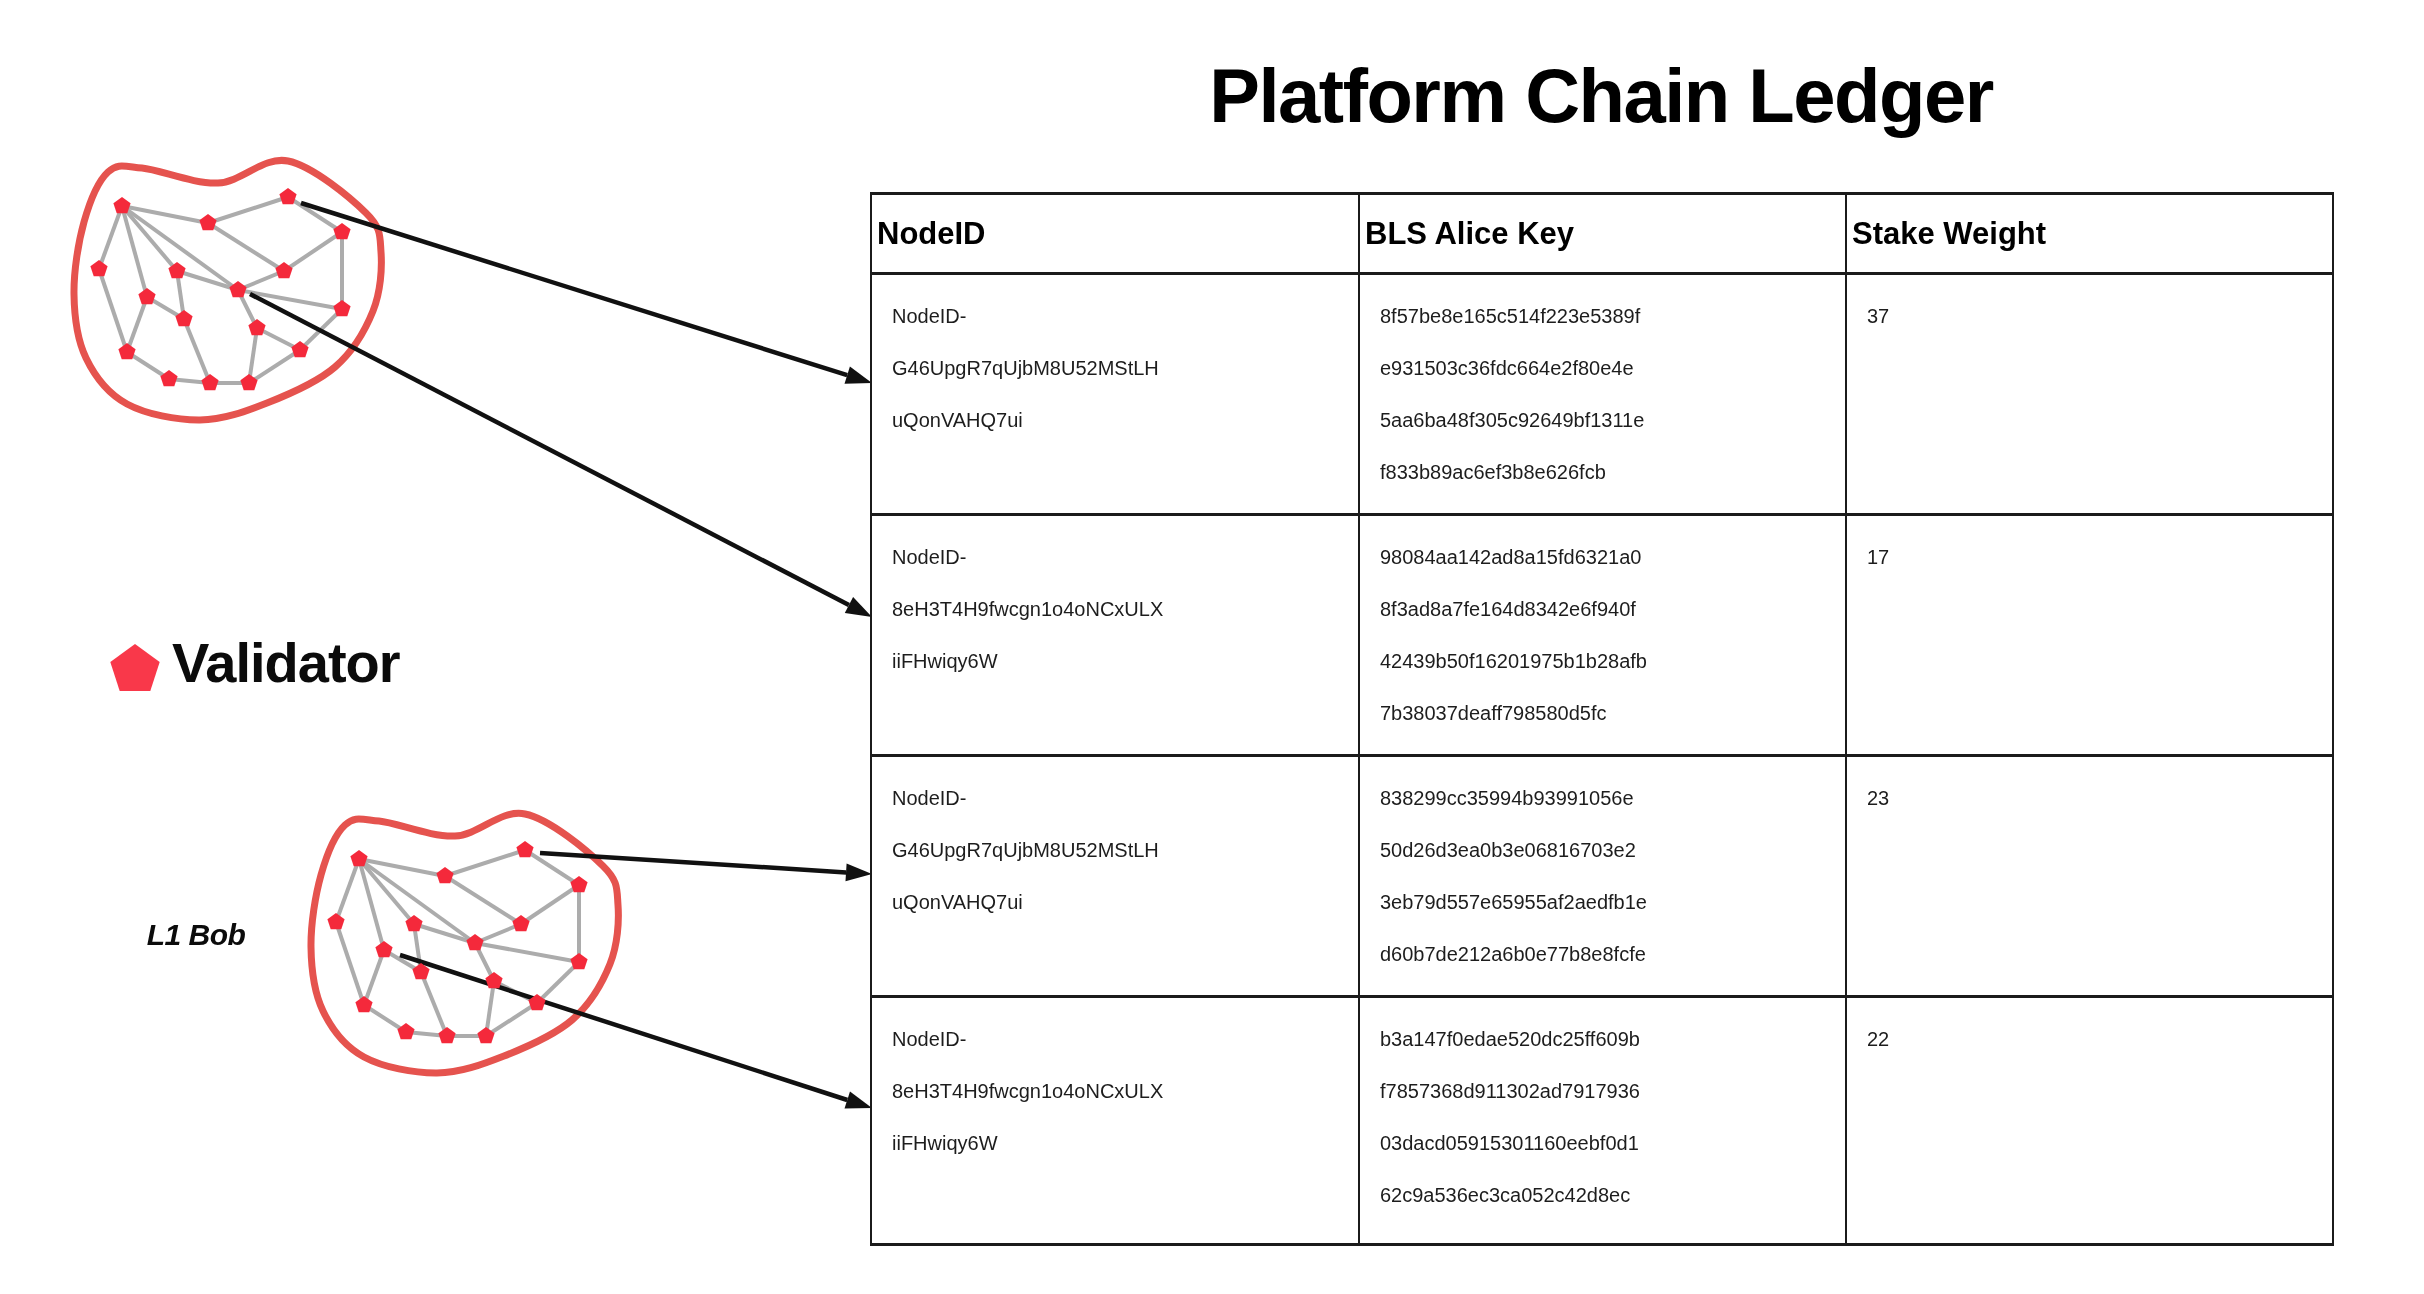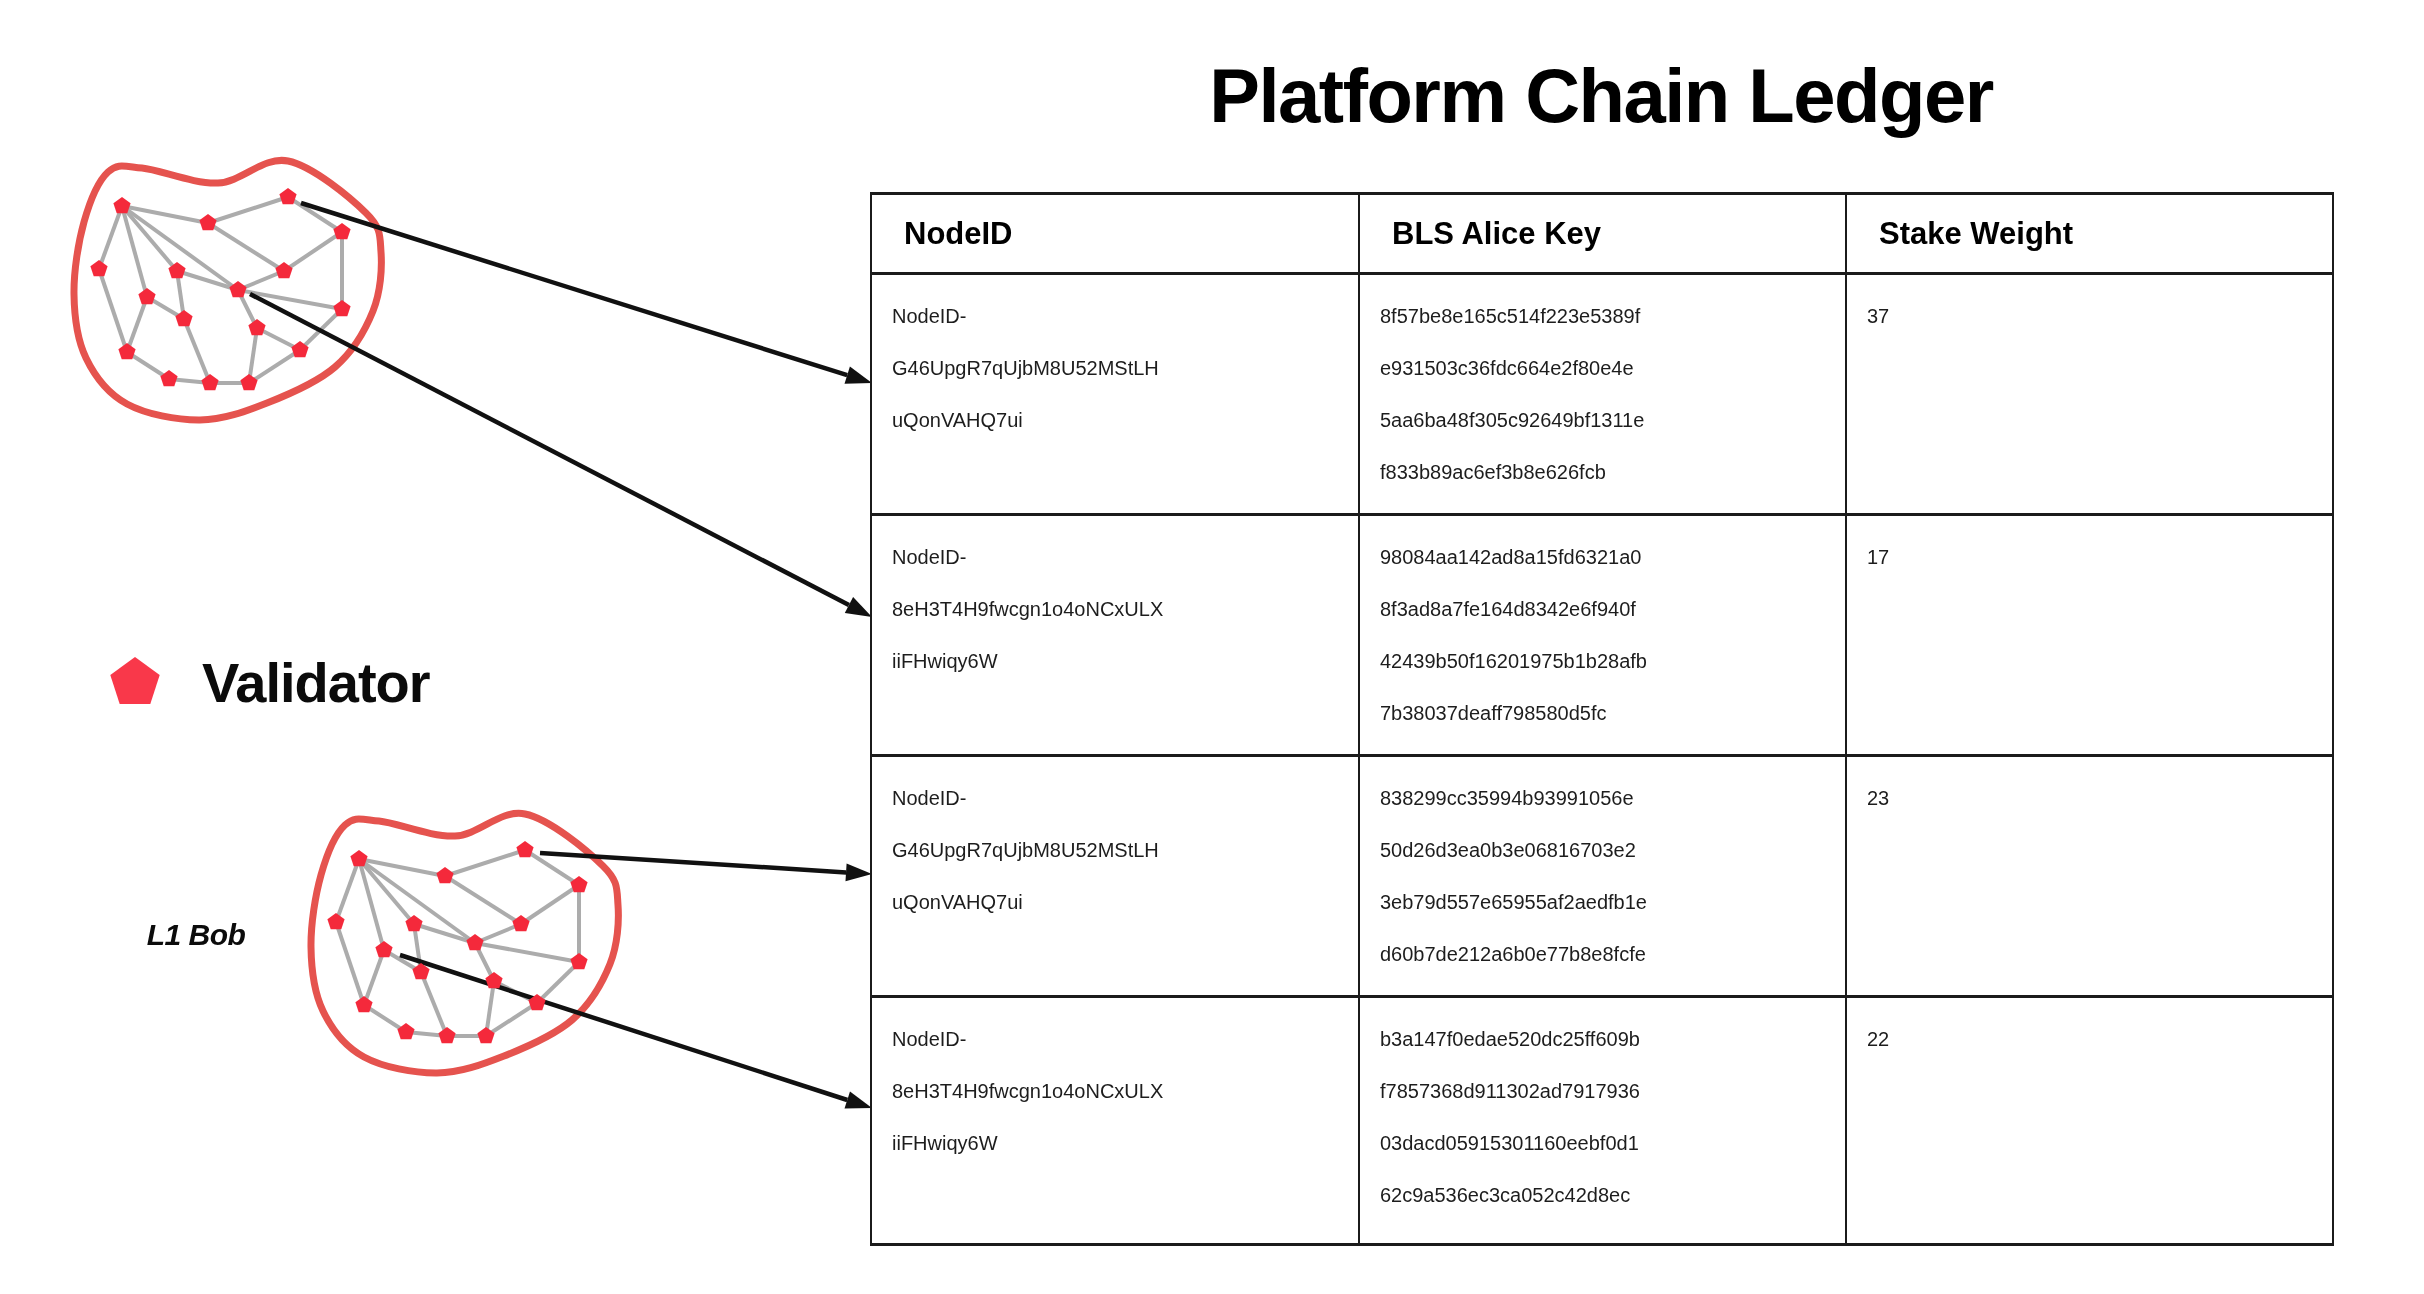--- a/index.html
+++ b/index.html
@@ -10,34 +10,34 @@
   #net-svg{position:absolute;left:0;top:0;width:2424px;height:1294px;}
 
   .page-title{
     position:absolute;left:870px;top:52px;width:1462px;text-align:center;
     font-size:76px;font-weight:700;letter-spacing:-1.5px;color:#000;white-space:nowrap;
   }
   .group-label{position:absolute;font-weight:700;color:#0b0b0b;white-space:nowrap;}
   .label-alice{left:245px;top:94px;transform:translateX(-50%);font-size:44px;letter-spacing:-0.5px;}
   .label-bob{left:196px;top:918px;transform:translateX(-50%);font-size:30px;letter-spacing:-0.5px;font-style:italic;}
 
-  .legend{position:absolute;left:108px;top:650px;display:flex;align-items:flex-start;gap:40px;}
+  .legend{position:absolute;left:108px;top:630px;display:flex;align-items:flex-end;gap:10px;}
   .legend svg{display:block;margin-top:6px;}
   .legend-label{font-size:56px;font-weight:700;letter-spacing:-1px;color:#0b0b0b;}
 
   .table-wrap{position:absolute;left:870px;top:192px;}
   table.ledger{border-collapse:collapse;table-layout:fixed;width:1462px;background:#fff;}
   col.c1{width:488px;} col.c2{width:487px;} col.c3{width:487px;}
   .ledger th,.ledger td{
     border-left:2px solid #1b1b1b;border-right:2px solid #1b1b1b;
     border-top:3px solid #1b1b1b;border-bottom:3px solid #1b1b1b;
   }
   .ledger th{
     height:77px;font-size:31px;font-weight:700;color:#000;
-    text-align:left;vertical-align:middle;padding:0 32px;
+    text-align:left;vertical-align:middle;padding:0 5px;
   }
   .ledger th.stake-h{}
   .ledger td{
     vertical-align:top;padding:15px 20px;font-size:20px;line-height:52px;
     color:#1d1d1d;white-space:pre-line;word-break:break-all;
   }
   tr.r1 td{height:204px;} tr.r2 td{height:204px;} tr.r3 td{height:202px;} tr.r4 td{height:215px;}
 </style>
 </head>
 <body>

